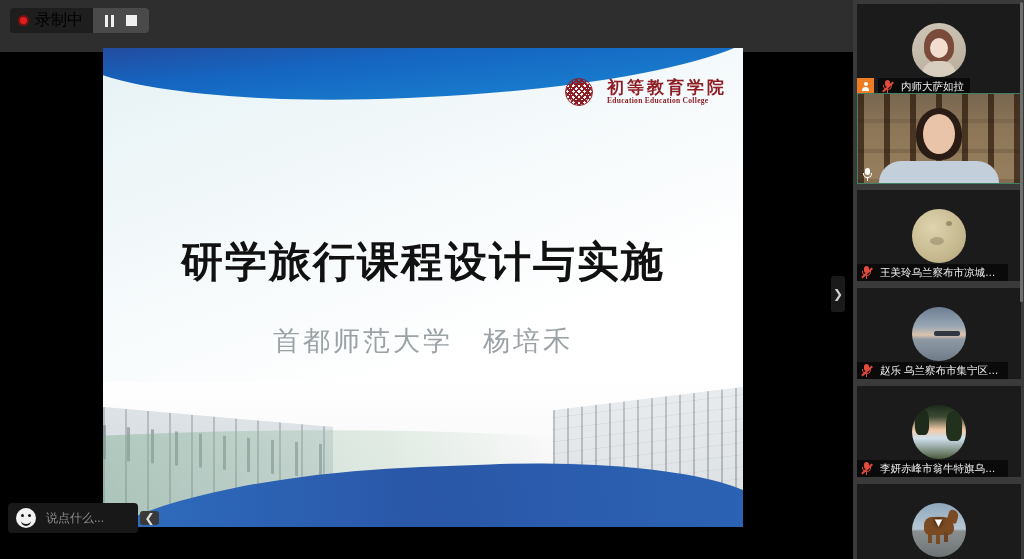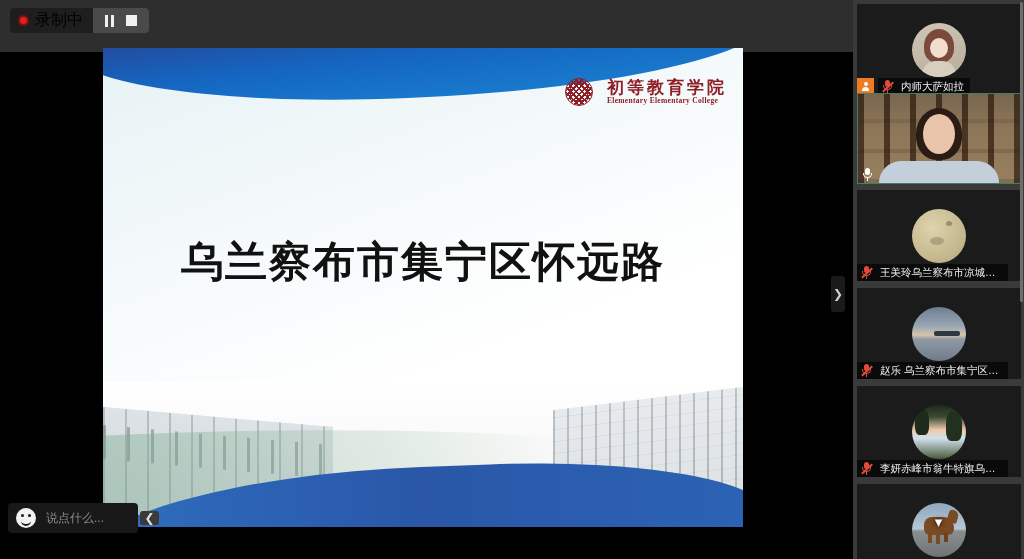--- a/index.html
+++ b/index.html
@@ -356,25 +356,26 @@
 
       <div class="slide-head">
         <div class="band2"></div>
         <div class="band"></div>
       </div>
 
       <div class="logo">
         <span class="logo-seal"></span>
         <span class="logo-txt">
           <span class="logo-cn" style="display:block">初等教育学院</span>
-          <span class="logo-en" style="display:block">Elementary Elementary College</span>
+          <span class="logo-en" style="display:block">Education Education College</span>
         </span>
       </div>
 
-      <div class="slide-title">乌兰察布市集宁区怀远路</div>
+      <div class="slide-title">研学旅行课程设计与实施</div>
+      <div class="slide-sub">首都师范大学　杨培禾</div>
 
       <div class="slide-foot">
         <div class="bldg-left"></div>
         <div class="bldg-right"></div>
         <div class="wave-g"></div>
         <div class="wave-b2"></div>
         <div class="wave-b"></div>
       </div>
     </div>
 

